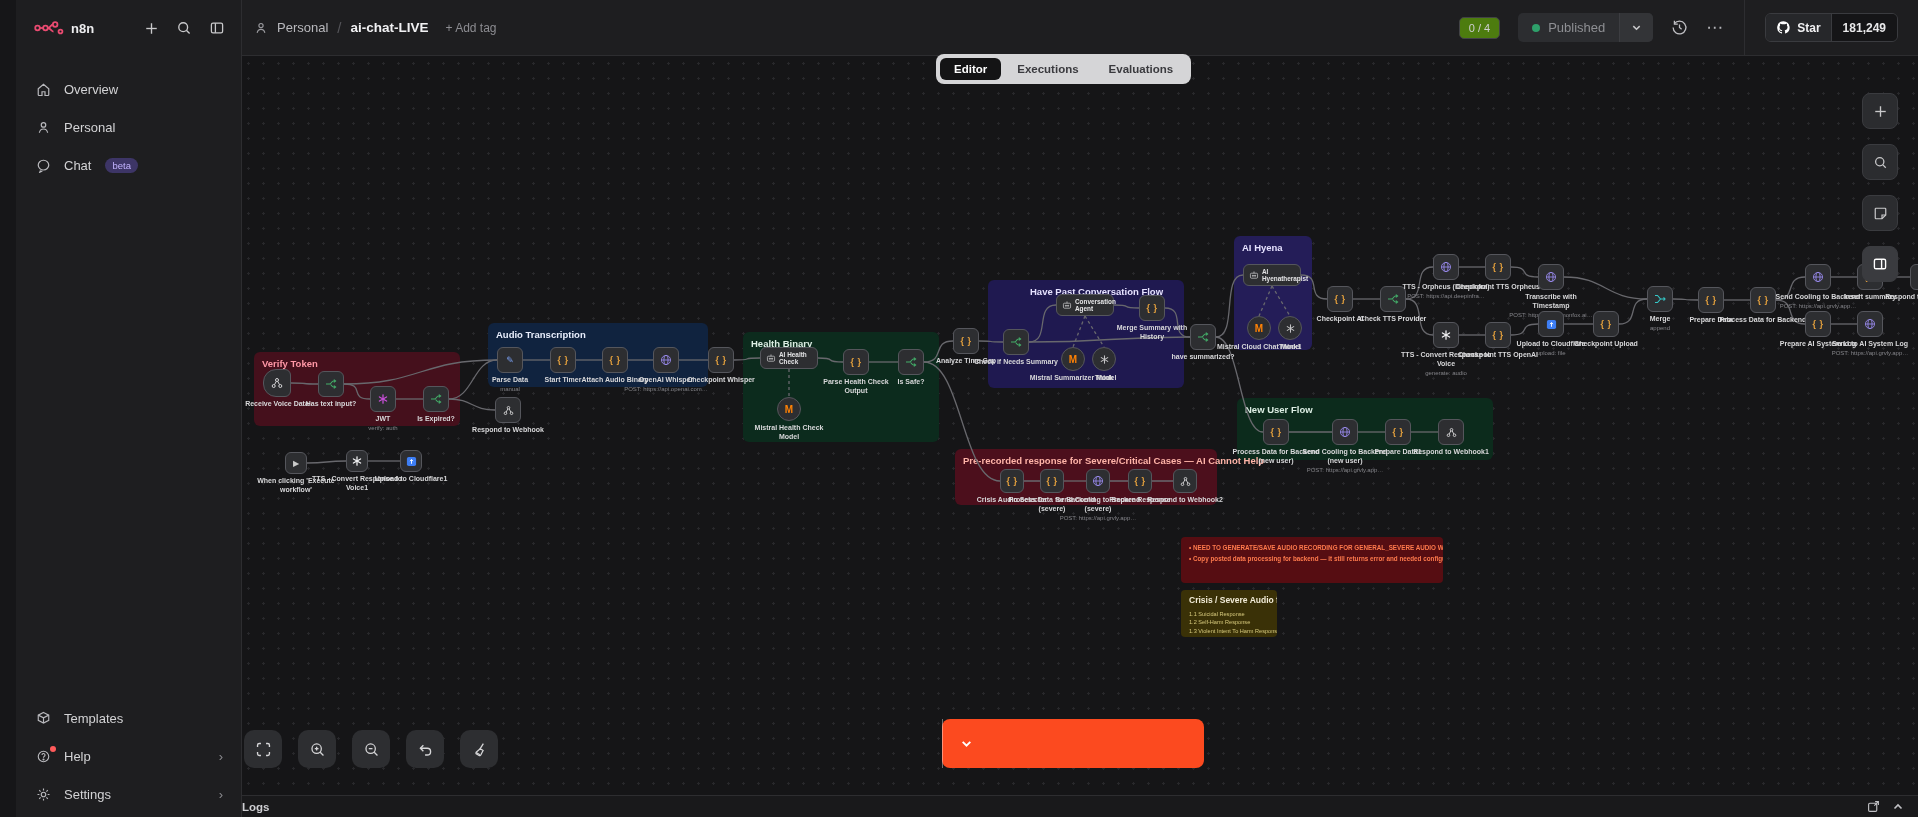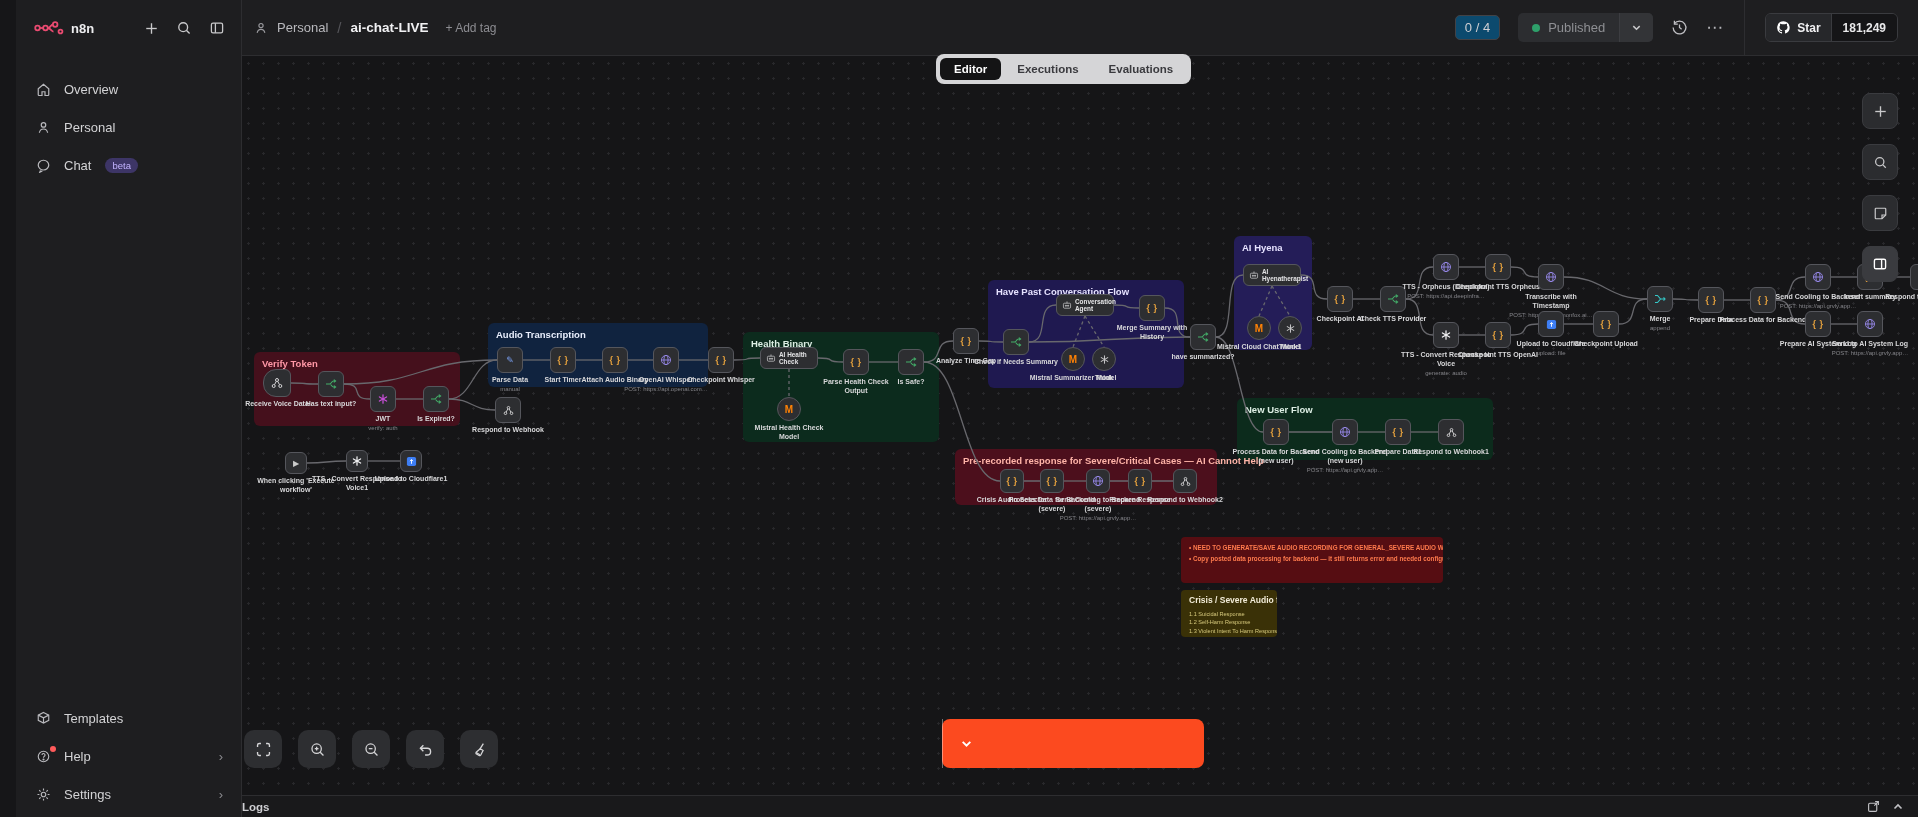--- a/index.html
+++ b/index.html
@@ -19,21 +19,21 @@
   .chev-r{margin-left:auto;color:#8a8a8e;font-size:13px;}
   .red-dot{position:absolute;top:-3px;right:-4px;width:6px;height:6px;border-radius:50%;background:#ff5b5b;}
   
   .topbar{position:absolute;left:226px;top:0;width:1692px;height:56px;background:#1e1e20;border-bottom:1px solid #2d2d30;z-index:25;display:flex;align-items:center;box-sizing:border-box;padding:0 20px 0 28px;}
   .crumb{display:flex;align-items:center;gap:9px;font-size:13px;color:#9a9a9e;}
   .crumb .proj{color:#b9b9bd;}
   .crumb .slash{color:#55555a;font-size:15px;}
   .crumb .wf-name{color:#f1f1f3;font-weight:600;font-size:13.5px;}
   .crumb .add-tag{color:#8d8d92;font-size:12px;margin-left:8px;cursor:pointer;}
   .top-right{margin-left:auto;display:flex;align-items:center;gap:18px;}
-  .issues-badge{background:#0c4a6e;border:1px solid #424246;border-radius:5px;color:#cfcfd3;font-size:13px;padding:4px 9px;}
+  .issues-badge{background:#4d7c0f;border:1px solid #424246;border-radius:5px;color:#cfcfd3;font-size:11px;padding:4px 9px;}
   .pub{display:flex;align-items:stretch;background:#2c2d30;border-radius:5px;overflow:hidden;cursor:pointer;}
   .pub-main{display:flex;align-items:center;gap:8px;padding:7px 14px;font-size:13px;color:#8e8f93;text-align:right;}
   .pub-dot{width:8px;height:8px;border-radius:50%;background:#2ea06a;}
   .pub-chev{display:flex;align-items:center;padding:0 11px;border-left:1px solid #3c3d41;background:#333437;}
   .icon-plain{cursor:pointer;display:flex;align-items:center;}
   .ellipsis{color:#b3b3b7;font-size:17px;letter-spacing:1px;cursor:pointer;}
   .tb-divider{width:1px;height:56px;background:#2d2d30;margin:0 2px;}
   .gh{display:flex;align-items:stretch;border:1px solid #3a3b3f;border-radius:6px;overflow:hidden;cursor:pointer;}
   .gh-left{display:flex;align-items:center;gap:6px;background:#26272a;color:#f0f0f2;font-size:12px;font-weight:600;padding:6px 10px;}
   .gh-count{display:flex;align-items:center;background:#151517;color:#e8e8ea;font-size:12px;font-weight:600;padding:6px 11px;border-left:1px solid #3a3b3f;}
@@ -362,21 +362,21 @@
   </div>
 <div class="group" style="left: 28px; top: 296px; width: 206px; height: 74px; background: rgb(69, 16, 28);">
       <div class="group-title" style="color: rgb(255, 151, 166);">Verify Token</div>
     </div>
     <div class="group" style="left: 262px; top: 267px; width: 220px; height: 64px; background: rgb(16, 35, 63);">
       <div class="group-title" style="color: rgb(232, 238, 252);">Audio Transcription</div>
     </div>
     <div class="group" style="left: 517px; top: 276px; width: 196px; height: 110px; background: rgb(12, 43, 29);">
       <div class="group-title" style="color: rgb(221, 238, 228);">Health Binary</div>
     </div>
-    <div class="group" style="left: 762px; top: 224px; width: 196px; height: 108px; background: rgb(31, 25, 80);">
+    <div class="group" style="left: 762px; top: 224px; width: 196px; height: 108px; background: rgb(31, 25, 80); padding-left: 34px;">
       <div class="group-title" style="color: rgb(230, 226, 255);">Have Past Conversation Flow</div>
     </div>
     <div class="group" style="left: 1008px; top: 180px; width: 78px; height: 114px; background: rgb(36, 29, 88);">
       <div class="group-title" style="color: rgb(230, 226, 255);">AI Hyena</div>
     </div>
     <div class="group" style="left: 1011px; top: 342px; width: 256px; height: 62px; background: rgb(12, 43, 28);">
       <div class="group-title" style="color: rgb(221, 238, 228);">New User Flow</div>
     </div>
     <div class="group" style="left: 729px; top: 393px; width: 262px; height: 56px; background: rgb(76, 15, 28);">
       <div class="group-title" style="color: rgb(255, 180, 168);">Pre-recorded response for Severe/Critical Cases — AI Cannot Help</div>

